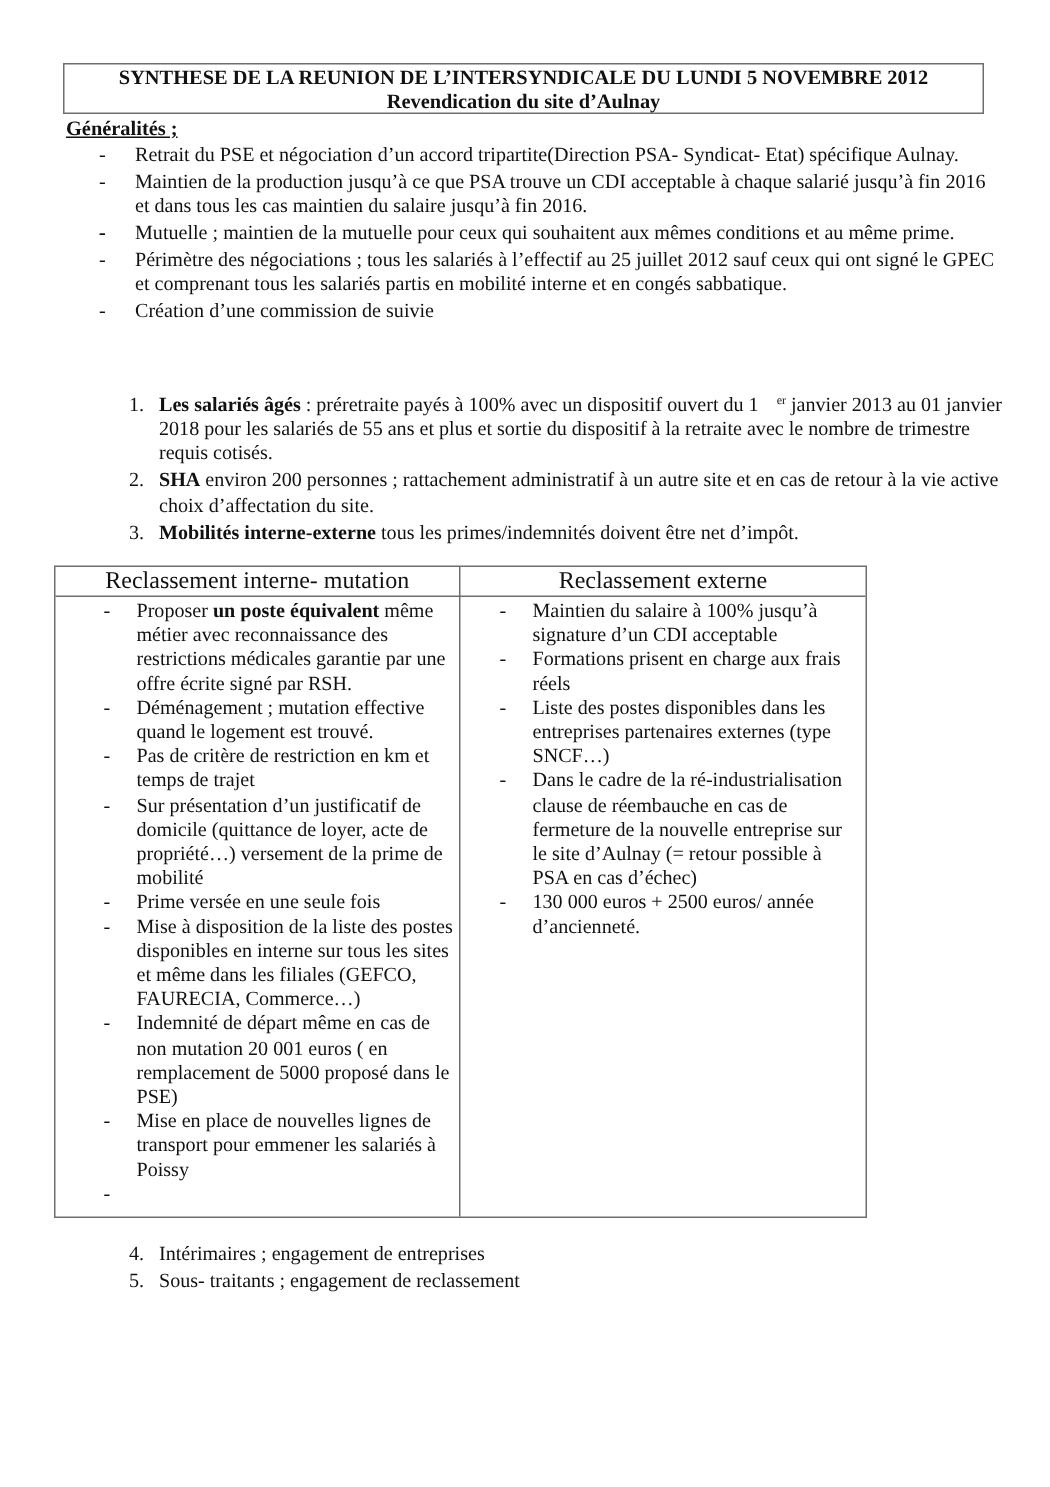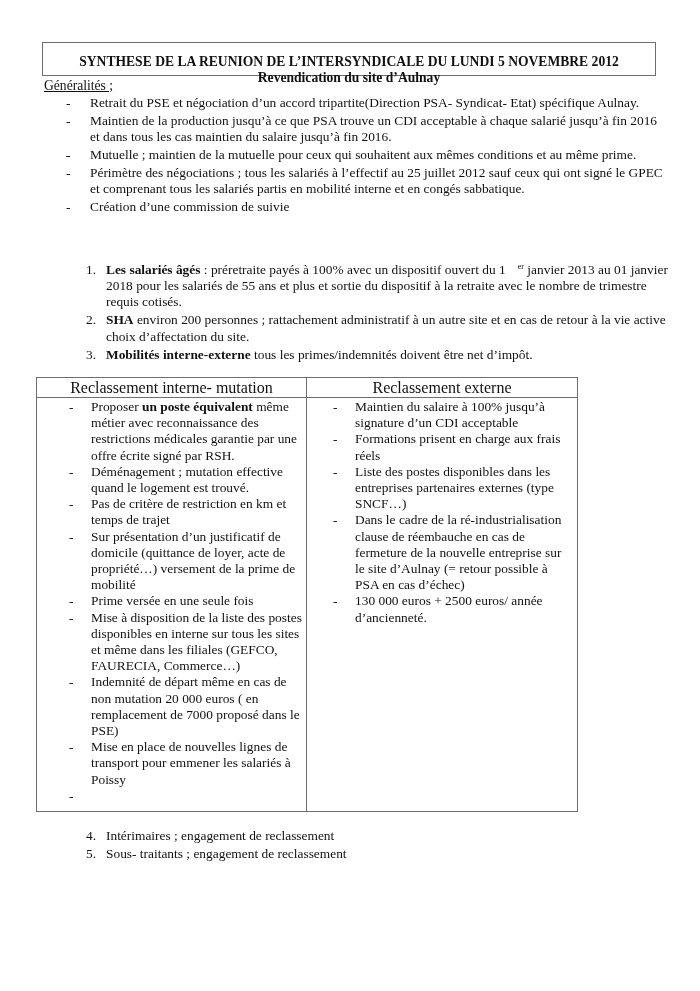--- a/index.html
+++ b/index.html
@@ -26,29 +26,29 @@
       position: absolute;
       left: 42px;
       top: 42px;
       width: 614px;
       height: 34px;
       border: 1.5px solid #6e6e6e;
       text-align: center;
       font-weight: bold;
       font-size: 13.6px;
       line-height: 16px;
-      padding-top: 11px;
+      padding-top: 1px;
       box-sizing: border-box;
     }
     .header-box div { white-space: nowrap; }
     .section-title {
       position: absolute;
       left: 44px;
       top: 78px;
-      font-weight: normal;
+      font-weight: bold;
       text-decoration: underline;
       font-size: 13.6px;
     }
     .dash-list {
       position: absolute;
       left: 0;
       margin: 0;
       padding: 0;
       list-style: none;
     }
@@ -182,36 +182,36 @@
     <div class="header-row-line"></div>
     <div class="col-divider"></div>
 
     <ul class="cell-list left">
       <li><span class="dash">-</span><span>Proposer </span><b>un poste équivalent</b><span> même métier avec reconnaissance des restrictions médicales garantie par une offre écrite signé par RSH.</span></li>
       <li><span class="dash">-</span><span>Déménagement ; mutation effective quand le logement est trouvé.</span></li>
       <li><span class="dash">-</span><span>Pas de critère de restriction en km et temps de trajet</span></li>
       <li><span class="dash">-</span><span>Sur présentation d’un justificatif de domicile (quittance de loyer, acte de propriété…) versement de la prime de mobilité</span></li>
       <li><span class="dash">-</span><span>Prime versée en une seule fois</span></li>
       <li><span class="dash">-</span><span>Mise à disposition de la liste des postes disponibles en interne sur tous les sites et même dans les filiales (GEFCO, FAURECIA, Commerce…)</span></li>
-      <li><span class="dash">-</span><span>Indemnité de départ même en cas de non mutation 20 000 euros ( en remplacement de 7000  proposé dans le PSE)</span></li>
+      <li><span class="dash">-</span><span>Indemnité de départ même en cas de non mutation 20 001 euros ( en remplacement de 5000  proposé dans le PSE)</span></li>
       <li><span class="dash">-</span><span>Mise en place de nouvelles lignes de transport pour emmener les salariés à Poissy</span></li>
       <li><span class="dash">-</span></li>
     </ul>
 
     <ul class="cell-list right">
       <li><span class="dash">-</span><span>Maintien  du salaire à 100% jusqu’à signature d’un CDI acceptable</span></li>
       <li><span class="dash">-</span><span>Formations prisent  en charge aux frais réels</span></li>
       <li><span class="dash">-</span><span>Liste des postes disponibles dans les entreprises partenaires externes (type SNCF…)</span></li>
       <li><span class="dash">-</span><span>Dans le cadre de la ré-industrialisation clause de réembauche en cas de fermeture de la nouvelle entreprise sur le site d’Aulnay (= retour possible à PSA en cas d’échec)</span></li>
       <li><span class="dash">-</span><span>130 000 euros + 2500 euros/ année d’ancienneté.</span></li>
     </ul>
   </div>
 
   <ol class="num-list num-bottom">
     <li>
-      <span class="num">4.</span><span>Intérimaires ; engagement de reclassement</span>
+      <span class="num">4.</span><span>Intérimaires ; engagement de entreprises</span>
     </li>
     <li>
       <span class="num">5.</span><span>Sous- traitants ; engagement de reclassement</span>
     </li>
   </ol>
 
 </div>
 
 </body></html>

